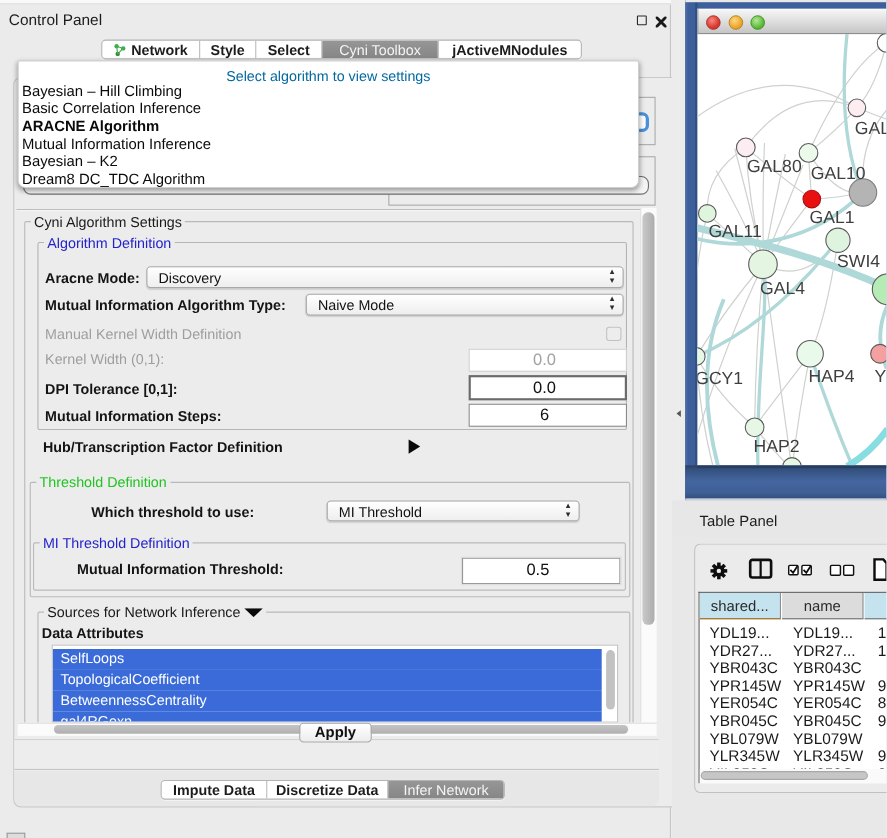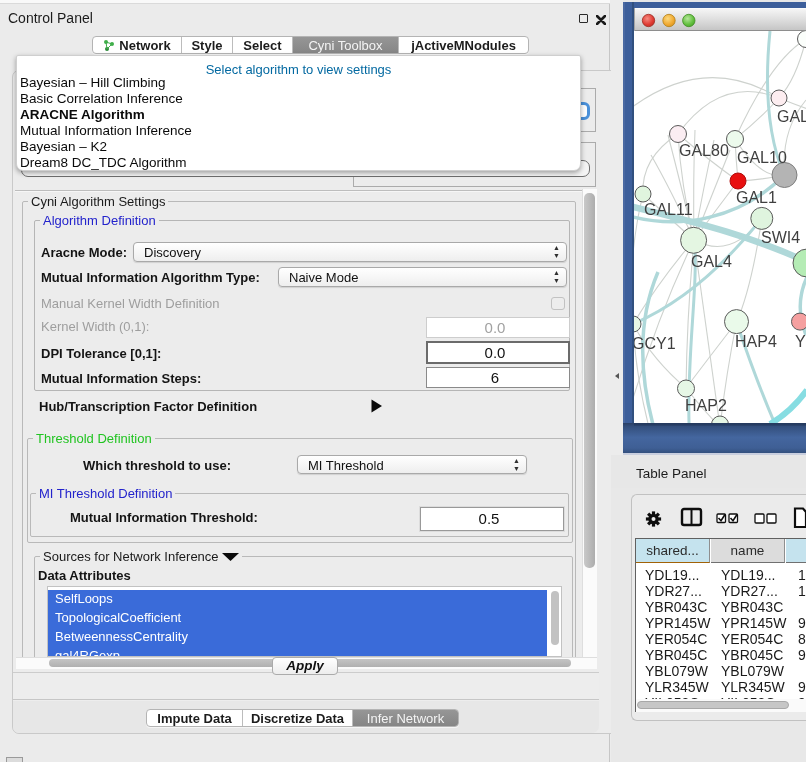--- a/index.html
+++ b/index.html
@@ -158,21 +158,21 @@
     </div>
 
     <div class="sbtrack" style="left:569px; top:118px; width:15px; height:468px; border-left:1px solid #dedede;"></div>
     <div class="sbthumb" style="left:571px; top:122px; width:11px; height:375px;"></div>
 
     <div class="sbtrack" style="left:3px; top:586px; width:581px; height:12px; border-top:1px solid #dedede;"></div>
     <div class="sbthumb" style="left:36px; top:588px; width:522px; height:8px; background:linear-gradient(#c4c4c4,#b0b0b0);"></div>
 
     <div class="abs" style="left:0px; top:601px; width:586px; height:1px; background:#cccccc;"></div>
     <div class="abs" style="left:0px; top:602px; width:586px; height:30px; background:#ededed;"></div>
-    <div id="apply" style="left:259px; top:586px;font-style:italic;">Apply</div>
+    <div id="apply" style="left:259px; top:586px;">Apply</div>
     <div class="abs" style="left:0px; top:628px; width:586px; height:1px; background:#c6c6c6;"></div>
 
     <div class="abs" style="left:0; top:630px; width:586px; height:32px; background:#e7e7e7; border-radius:0 0 7px 7px;"></div>
     <div class="seg" style="left:133px; top:638px;">
       <div class="it" style="width:96px;">Impute Data</div>
       <div class="it" style="width:110px;">Discretize Data</div>
       <div class="it sel" style="width:105px;">Infer Network</div>
     </div>
   </div>
 

